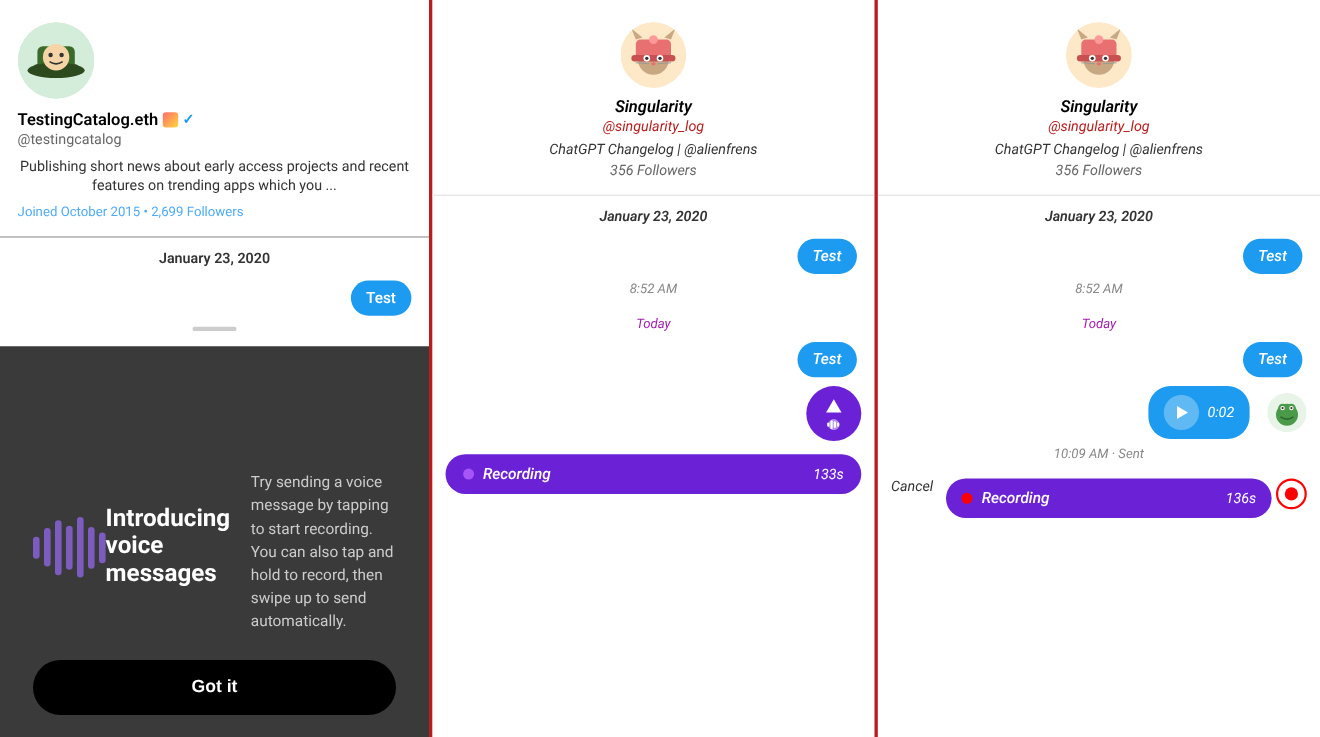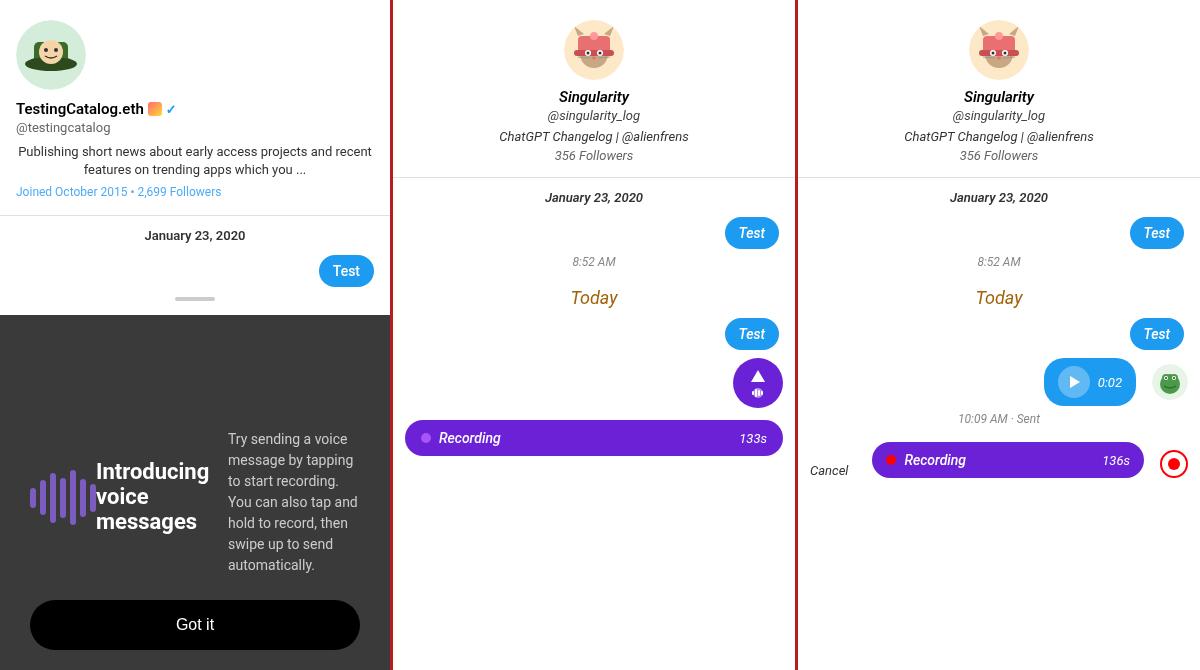--- a/index.html
+++ b/index.html
@@ -159,21 +159,21 @@
       position: absolute;
       bottom: 20px;
       left: 30px;
       right: 30px;
       background: #000;
       color: #fff;
       border: none;
       border-radius: 30px;
       padding: 16px;
       font-size: 16px;
-      font-weight: 400;
+      font-weight: 700;
       cursor: pointer;
       text-align: center;
     }
 
     
     .panel-mid, .panel-right {
       border-left: 3px solid #b91c1c;
       font-style: italic;
     }
 
@@ -195,21 +195,21 @@
     }
 
     .chat-name {
       font-size: 15px;
       font-weight: 600;
       color: #000;
     }
 
     .chat-handle {
       font-size: 13px;
-      color: #404040;
+      color: #b91c1c;
       margin-top: 2px;
       text-align: right;
     }
 
     .chat-sub {
       font-size: 13px;
       color: #333;
       margin-top: 6px;
     }
 
@@ -223,22 +223,22 @@
     .messages-area {
       flex: 1;
       overflow-y: auto;
       padding: 0 0 10px;
       display: flex;
       flex-direction: column;
     }
 
     .today-label {
       text-align: center;
-      font-size: 18px;
-      color: #a16207;
+      font-size: 12px;
+      color: #a21caf;
       padding: 10px 0 6px;
     }
 
     
     .recording-bar {
       display: flex;
       align-items: center;
       background: #6b21d6;
       border-radius: 30px;
       padding: 10px 16px;
@@ -319,23 +319,23 @@
       background: #6b21d6;
       border-radius: 30px;
       padding: 10px 14px;
       margin: 0 0 0 8px;
       gap: 8px;
       flex: 1;
     }
 
     .bottom-recording-row {
       display: flex;
-      align-items: flex-end;
+      align-items: flex-start;
       padding: 8px 12px;
-      gap: 16px;
+      gap: 4px;
     }
 
     .cancel-btn {
       font-size: 13px;
       color: #333;
       cursor: pointer;
     }
 
     .stop-rec-btn {
       width: 28px;

